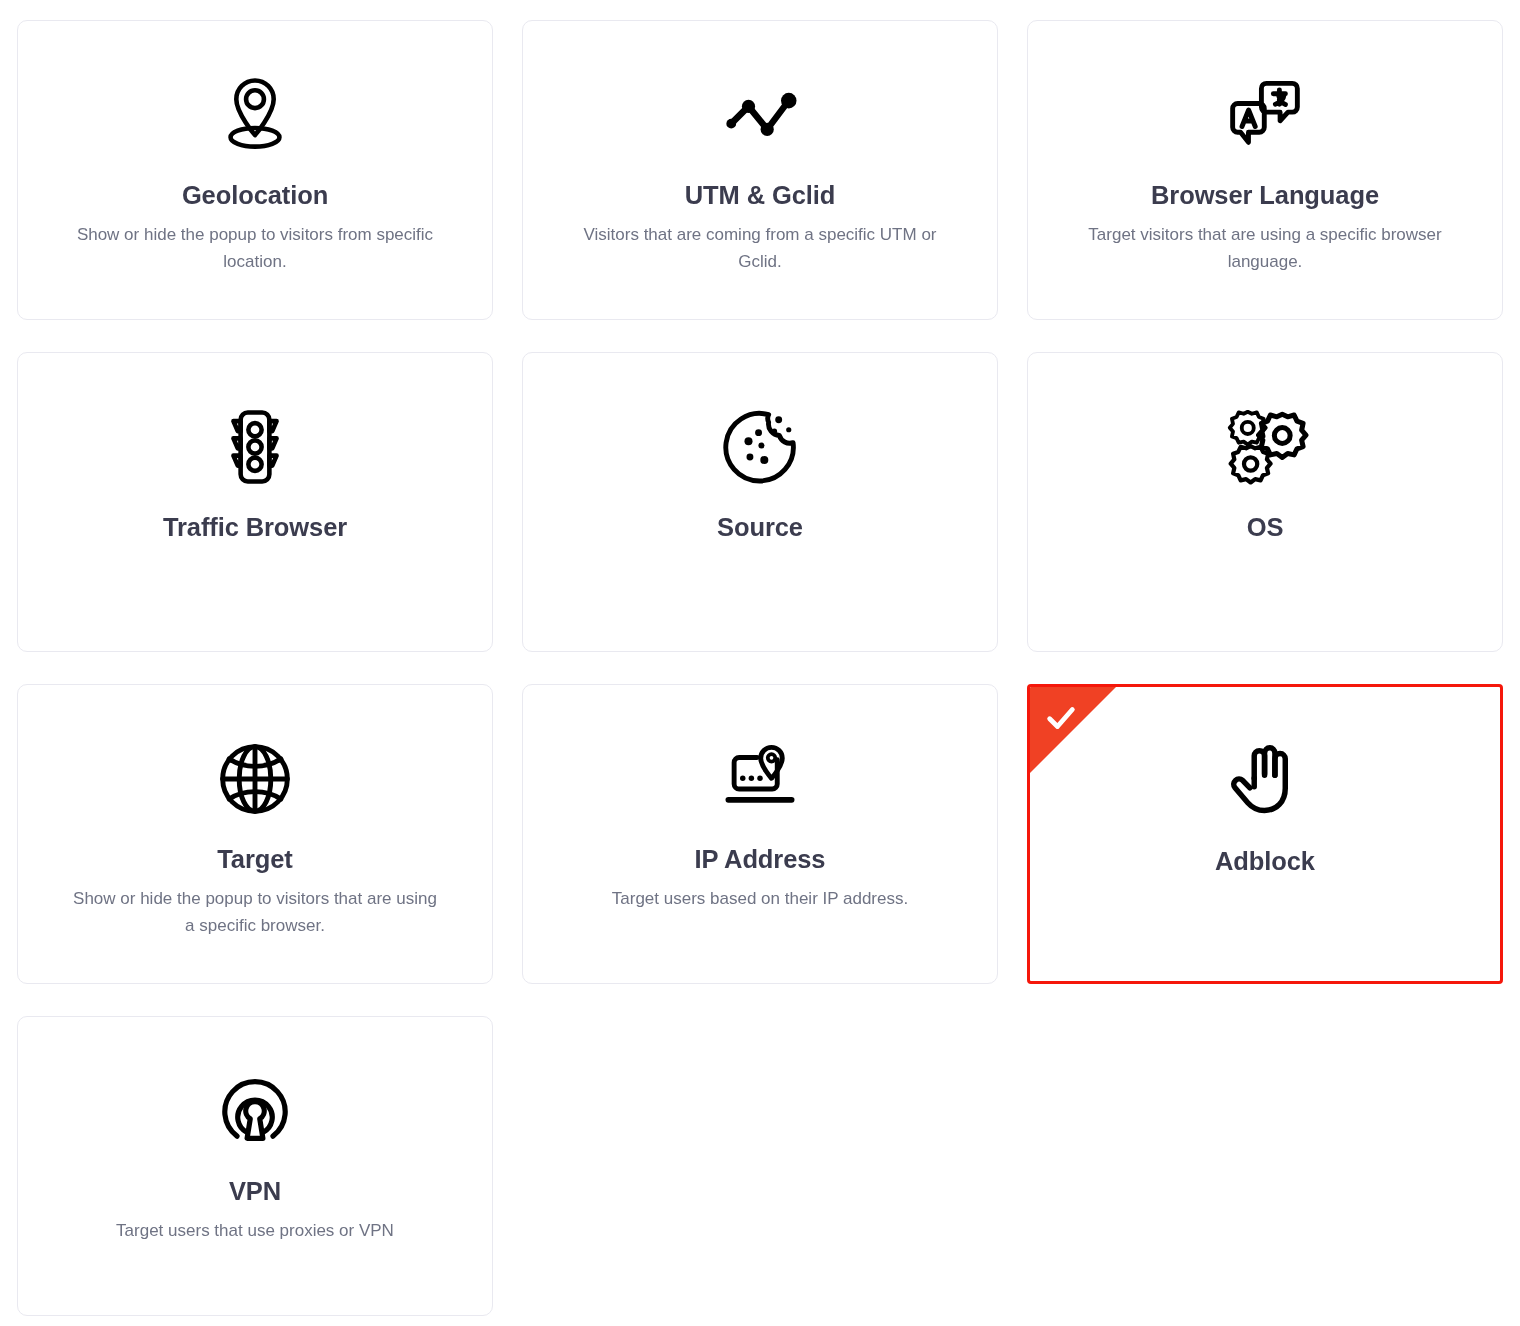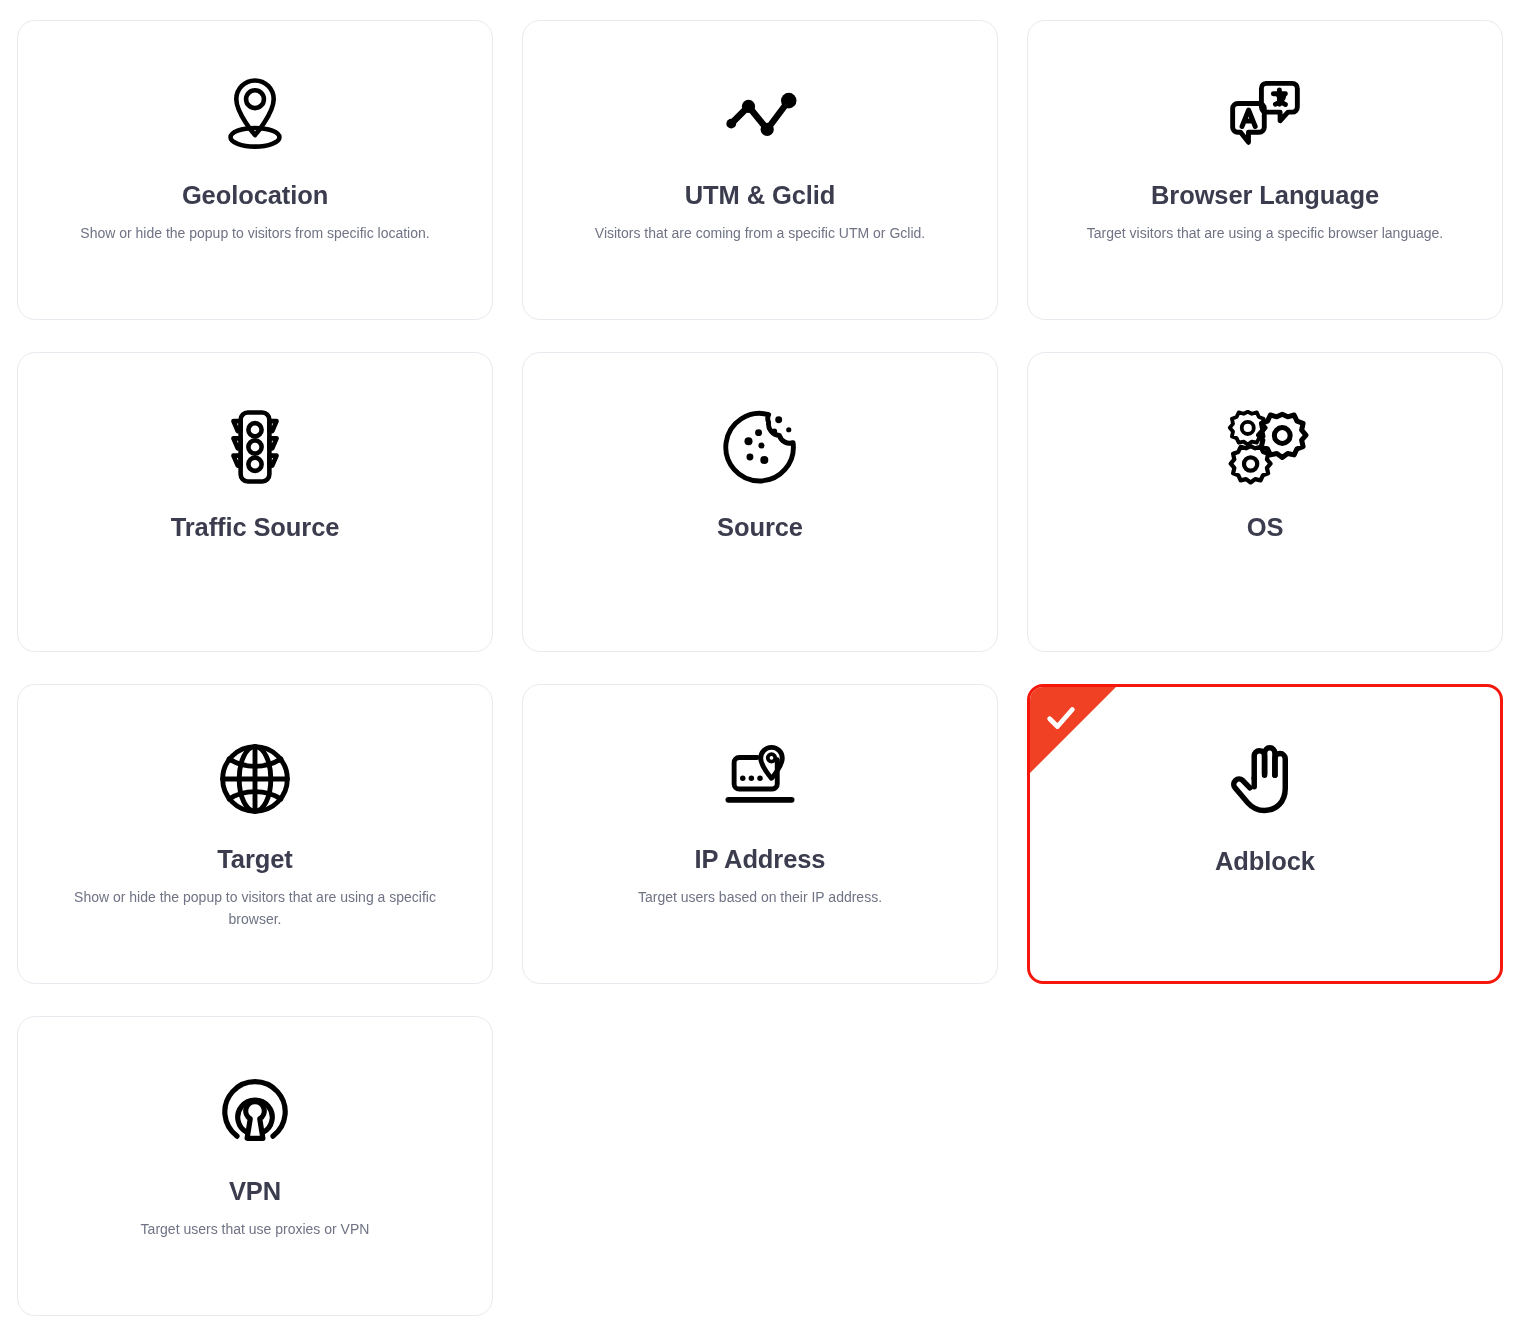--- a/index.html
+++ b/index.html
@@ -15,29 +15,29 @@
     grid-template-columns: repeat(3, 476px);
     grid-auto-rows: 300px;
     column-gap: 29px;
     row-gap: 32px;
     padding: 20px 0 0 17px;
   }
   .card {
     position: relative;
     background: #ffffff;
     border: 1.5px solid #e9e9f0;
-    border-radius: 18px;
+    border-radius: 10px;
     display: flex;
     flex-direction: column;
     align-items: center;
     overflow: hidden;
   }
   .card.selected {
     border: 3px solid #f5170b;
-    border-radius: 16px;
+    border-radius: 4px;
   }
   .corner-badge {
     position: absolute;
     top: 0;
     left: 0;
     width: 86px;
     height: 86px;
     overflow: hidden;
     pointer-events: none;
   }
@@ -68,21 +68,21 @@
   .card-title {
     font-size: 25.5px;
     font-weight: bold;
     color: #3b3c4e;
     letter-spacing: -0.1px;
     margin-top: 6px;
     text-align: center;
     line-height: 1.15;
   }
   .card-desc {
-    font-size: 14px;
+    font-size: 17px;
     color: #6f7384;
     text-align: center;
     line-height: 1.58;
     margin-top: 12px;
     max-width: 400px;
     padding: 0 16px;
   }
 </style>
 </head>
 <body>
@@ -131,21 +131,21 @@
   <div class="card">
     <div class="icon-wrap">
       <svg width="92" height="92" viewBox="0 0 64 64" fill="none" stroke="#000" stroke-width="3.2" stroke-linecap="round" stroke-linejoin="round">
         <rect x="22" y="8" width="20" height="48" rx="5"></rect>
         <circle cx="32" cy="20" r="4.6"></circle>
         <circle cx="32" cy="32" r="4.6"></circle>
         <circle cx="32" cy="44" r="4.6"></circle>
         <path d="M22 14h-5l3 7h2zM42 14h5l-3 7h-2zM22 26h-5l3 7h2zM42 26h5l-3 7h-2zM22 38h-5l3 7h2zM42 38h5l-3 7h-2z"></path>
       </svg>
     </div>
-    <div class="card-title">Traffic Source</div>
+    <div class="card-title">Traffic Browser</div>
   </div>
 
   <div class="card">
     <div class="icon-wrap">
       <svg width="92" height="92" viewBox="0 0 64 64" fill="none" stroke="#000" stroke-width="3.4" stroke-linecap="round" stroke-linejoin="round">
         <path d="M38 9.5A23.5 23.5 0 1 0 55 29a7.5 7.5 0 0 1-9.5-5 8 8 0 0 1-7.5-9.2 6 6 0 0 1 0-5.3z"></path>
         <circle cx="24" cy="28" r="2.8" fill="#000" stroke="none"></circle>
         <circle cx="31" cy="22" r="2.4" fill="#000" stroke="none"></circle>
         <circle cx="33" cy="31" r="2.1" fill="#000" stroke="none"></circle>
         <circle cx="25" cy="39" r="2.4" fill="#000" stroke="none"></circle>

